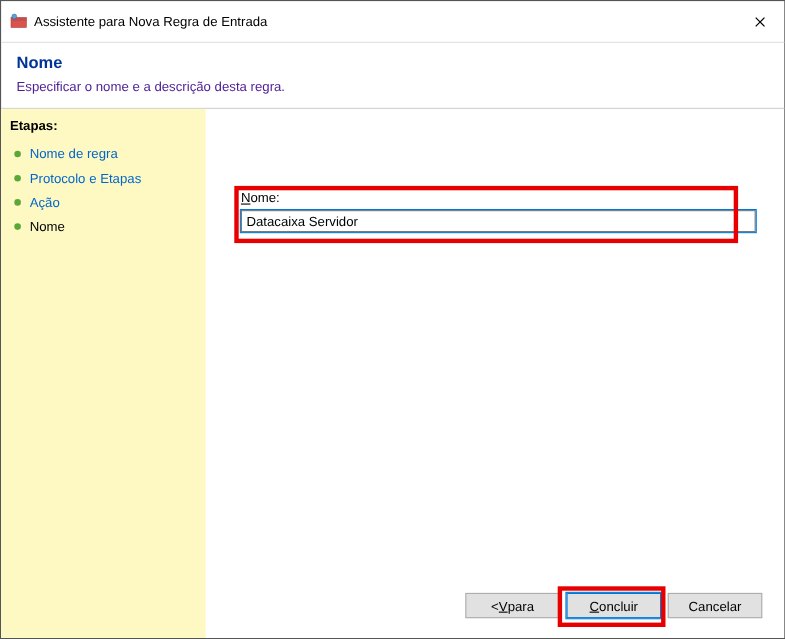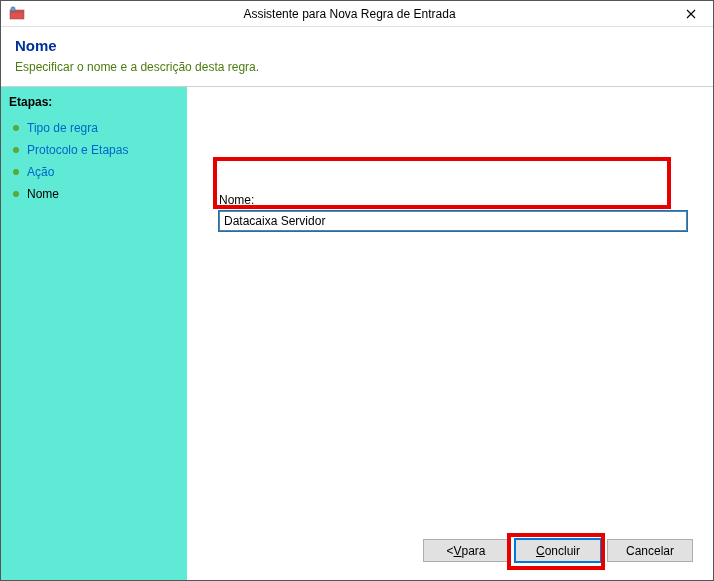--- a/index.html
+++ b/index.html
@@ -13,26 +13,25 @@
   .window {
     width: 714px;
     height: 581px;
     border: 1px solid #555;
     display: flex;
     flex-direction: column;
     background: #fff;
     position: relative;
   }
   .titlebar {
-    height: 26px;
+    height: 38px;
     display: flex;
     align-items: center;
     padding: 0 0 0 8px;
     border-bottom: 1px solid #e0e0e0;
-    text-align: center;
   }
   .titlebar .app-icon {
     width: 16px;
     height: 16px;
     margin-right: 6px;
     display: flex;
     align-items: center;
     justify-content: center;
   }
   .titlebar .title-text {
@@ -52,31 +51,31 @@
     padding: 10px 14px 12px 14px;
   }
   .header .page-title {
     font-size: 15px;
     font-weight: bold;
     color: #003399;
     margin-bottom: 6px;
   }
   .header .page-subtitle {
     font-size: 12px;
-    color: #4d7c0f;
+    color: #4c1d95;
   }
   .body {
     flex: 1;
     display: flex;
     border-top: 1px solid #d0d0d0;
     min-height: 0;
   }
   .sidebar {
     width: 200px;
-    background: #5eead4;
+    background: #fef9c3;
     padding: 8px 0 0 8px;
   }
   .sidebar-heading {
     font-weight: bold;
     font-size: 12px;
     margin-bottom: 8px;
   }
   .step-item {
     display: flex;
     align-items: center;
@@ -116,21 +115,20 @@
     z-index: 5;
   }
   .field-block {
     position: relative;
     margin-bottom: 20px;
   }
   .field-label {
     font-size: 12px;
     margin-bottom: 4px;
     padding-left: 6px;
-    margin-top: 32px;
   }
   .field-label .ul { text-decoration: underline; }
   .text-input {
     width: 468px;
     height: 20px;
     border: 1px solid #7a7a7a;
     outline: 1px solid #0078d7;
     font-size: 12px;
     padding: 1px 4px;
     margin-left: 6px;
@@ -209,21 +207,21 @@
     <div class="page-subtitle">Especificar o nome e a descrição desta regra.</div>
   </div>
 
   <div class="body">
 
     <div class="sidebar">
       <div class="sidebar-heading">Etapas:</div>
 
       <div class="step-item">
         <span class="step-bullet"></span>
-        <span class="step-label">Tipo de regra</span>
+        <span class="step-label">Nome de regra</span>
       </div>
       <div class="step-item">
         <span class="step-bullet"></span>
         <span class="step-label">Protocolo e Etapas</span>
       </div>
       <div class="step-item">
         <span class="step-bullet"></span>
         <span class="step-label">Ação</span>
       </div>
       <div class="step-item current">

